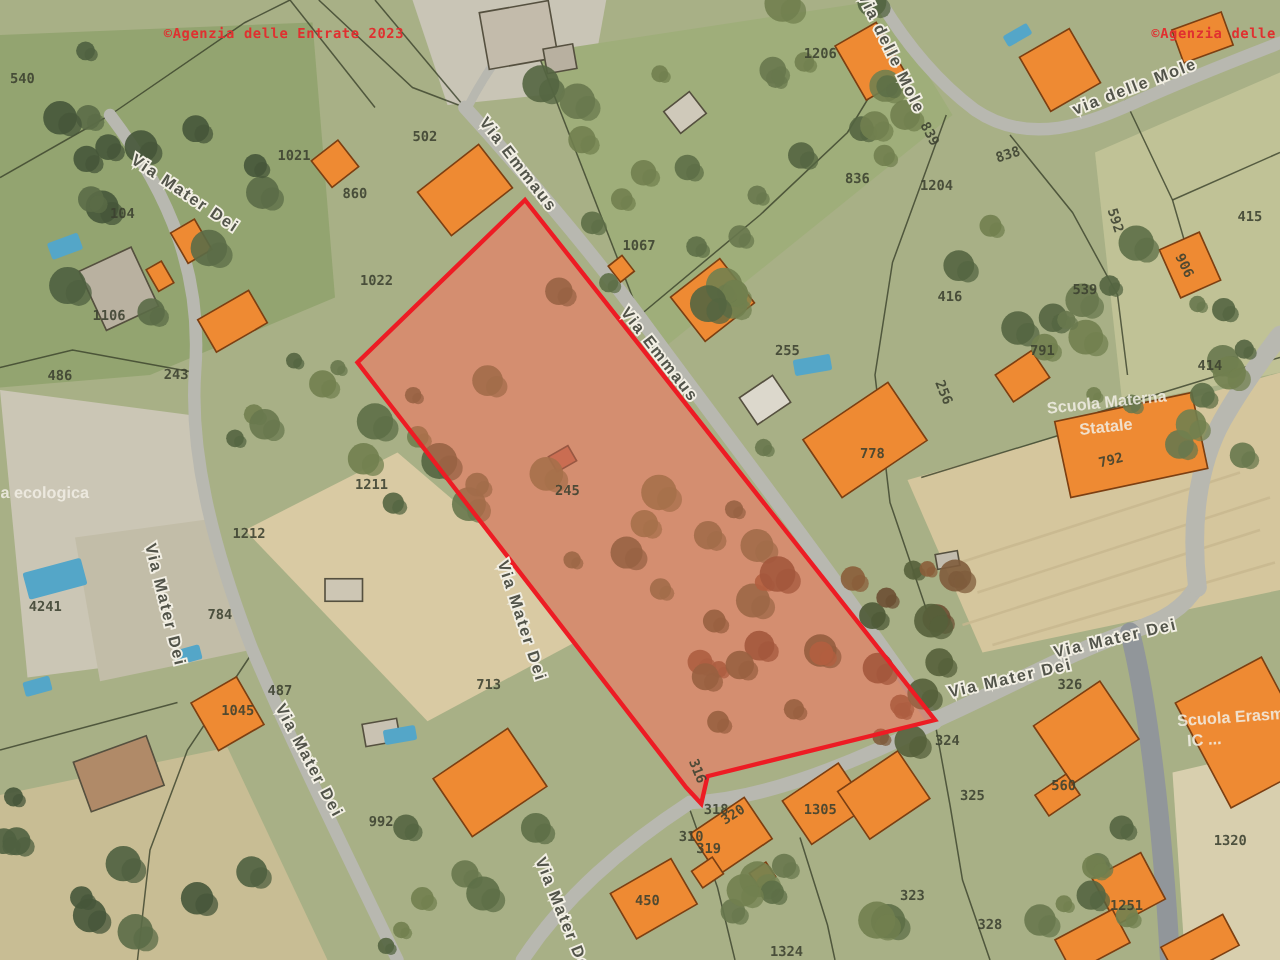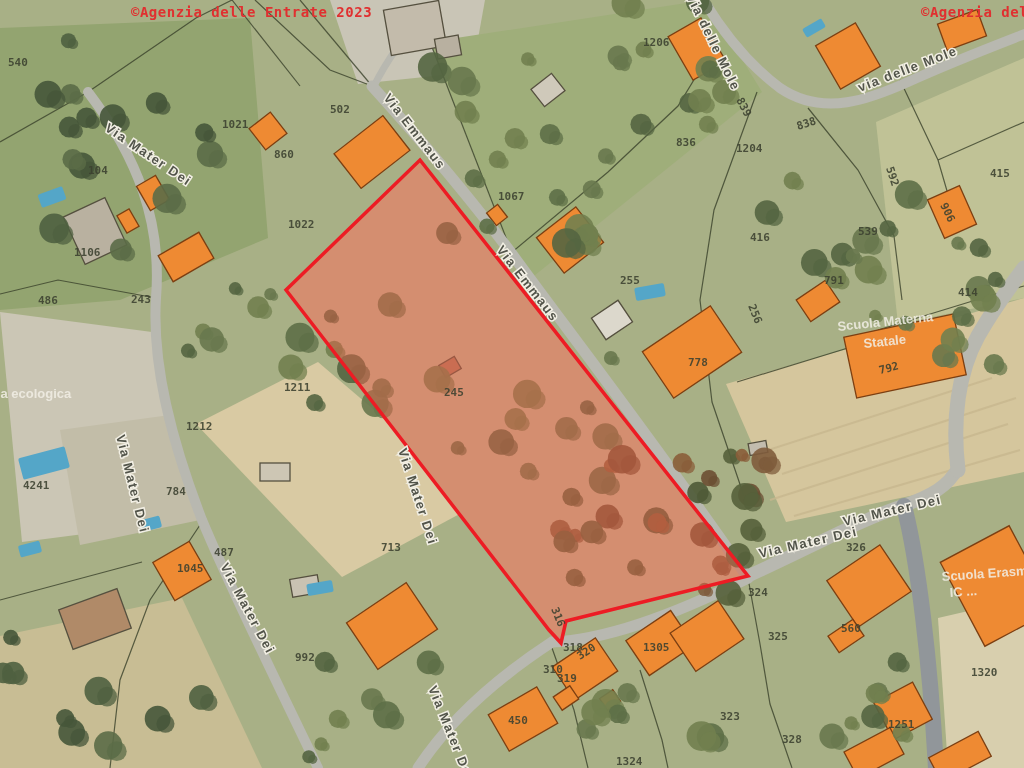--- a/index.html
+++ b/index.html
@@ -1,21 +1,21 @@
 <!DOCTYPE html>
 <html><head>
 <meta charset="utf-8">
 <style>
   html,body{margin:0;padding:0;}
   body{width:1024px;height:768px;overflow:hidden;position:relative;background:#a8b086;
        font-family:"Liberation Sans",sans-serif;}
   #map-viewport{position:absolute;inset:0;}
   svg{position:absolute;left:0;top:0;}
-  .copyright{position:absolute;top:4px;font-family:"DejaVu Sans Mono",monospace;
-             font-size:14px;font-weight:bold;letter-spacing:.5px;white-space:nowrap;}
+  .copyright{position:absolute;top:20px;font-family:"DejaVu Sans Mono",monospace;
+             font-size:11px;font-weight:bold;letter-spacing:.5px;white-space:nowrap;}
   #copy-left{left:131px;}
   #copy-right{left:921px;width:103px;overflow:hidden;}
   .parcel-label{font-family:"DejaVu Sans Mono",monospace;font-size:11px;font-weight:600;opacity:.88;}
   .street-label{font-family:"Liberation Sans",sans-serif;font-size:13px;font-weight:bold;
                 letter-spacing:1.5px;paint-order:stroke;stroke-width:3px;}
   .area-label{font-family:"Liberation Sans",sans-serif;font-size:13px;font-weight:bold;opacity:.85;}
 </style>
 </head>
 <body>
 

